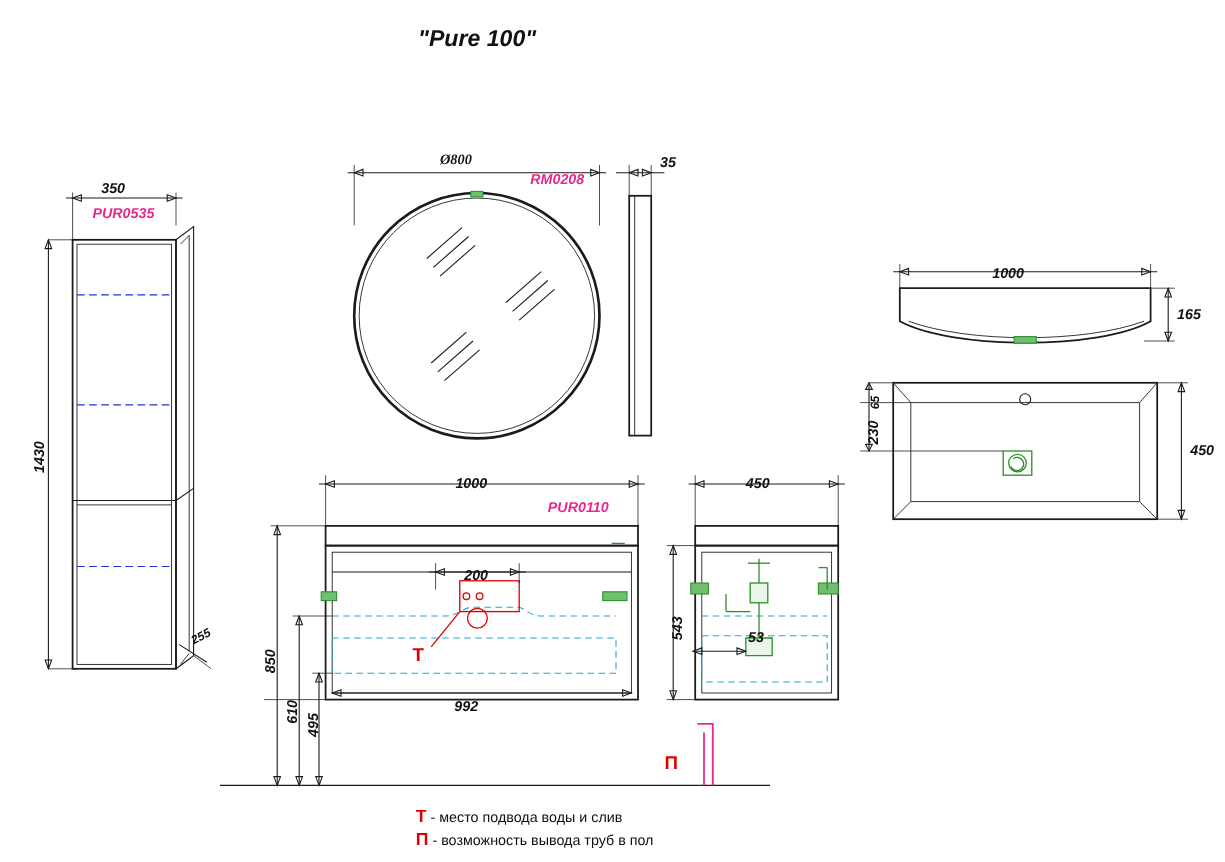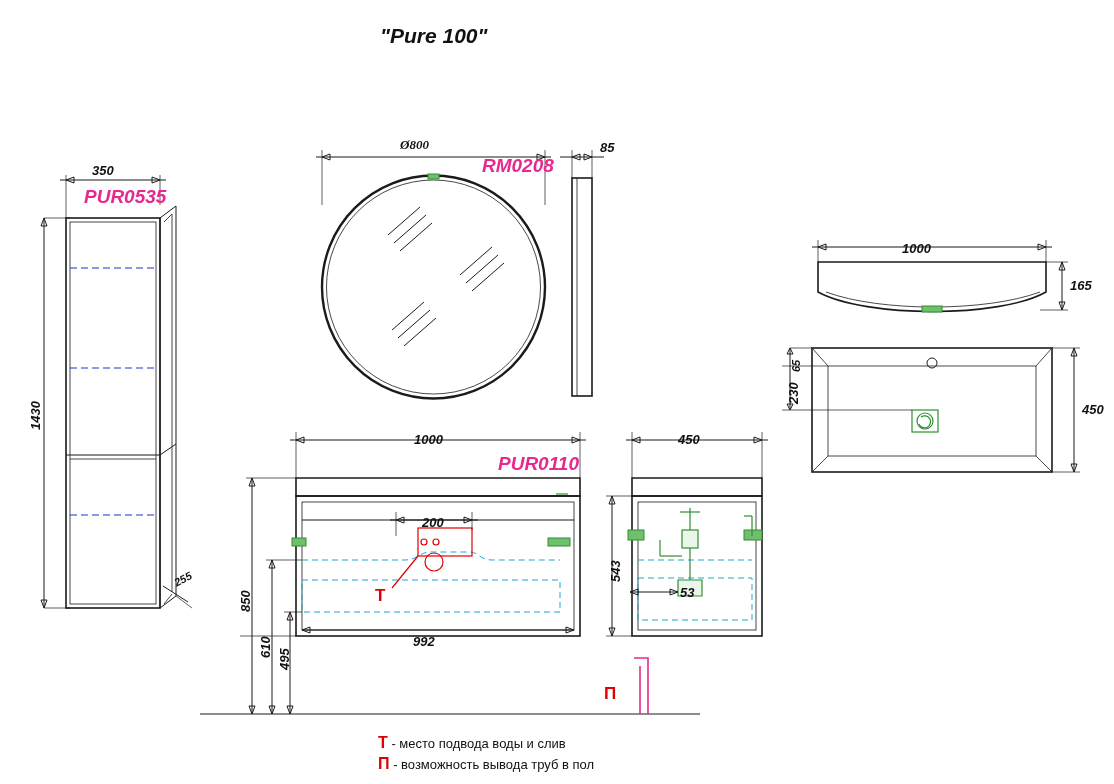--- a/index.html
+++ b/index.html
@@ -2,21 +2,21 @@
 <html><head>
 <meta charset="utf-8">
 <style>
   html,body{margin:0;padding:0;background:#ffffff;}
   body{width:1114px;height:784px;position:relative;font-family:"Liberation Sans",sans-serif;overflow:hidden;}
   #sheet{position:absolute;inset:0;}
   .t{position:absolute;white-space:nowrap;}
   .title{font-style:italic;font-weight:bold;font-size:21px;color:#111;}
   .dim{font-size:13px;font-style:italic;font-weight:bold;color:#111;}
   .dim-s{font-size:11px;font-style:italic;font-weight:bold;color:#111;}
-  .code{font-size:19px;font-style:italic;font-weight:bold;color:#e8288f;}
+  .code{font-size:13px;font-style:italic;font-weight:bold;color:#e8288f;}
   .legend{font-size:13px;color:#111;}
   .legend b.red{color:#e00000;font-size:16px;font-weight:bold;}
   .rot90{transform:rotate(-90deg);transform-origin:0 0;}
   .rotm{transform:rotate(-28deg);transform-origin:0 0;}
   svg{position:absolute;left:0;top:0;width:1114px;height:784px;}
   .ln{stroke:#1b1b1b;fill:none;stroke-width:1;}
   .ln2{stroke:#1b1b1b;fill:none;stroke-width:1.6;}
   .thin{stroke:#1b1b1b;fill:none;stroke-width:0.8;}
   .dash-blue{stroke:#1b35d6;fill:none;stroke-width:1.1;stroke-dasharray:7 4;}
   .dash-cyan{stroke:#1fa7d6;fill:none;stroke-width:1;stroke-dasharray:6 4;}
@@ -229,40 +229,40 @@
 
   <div class="t title" style="left:380px;top:24px;">"Pure 100"</div>
 
   <div class="t dim" style="left:92px;top:163px;text-align:right;">350</div>
   <div class="t code" style="left:84px;top:186px;">PUR0535</div>
   <div class="t dim rot90" style="left:28px;top:430px;">1430</div>
   <div class="t dim-s rotm" style="left:172px;top:578px;">255</div>
 
   <div class="t dim" style="left:400px;top:137px;font-family:Liberation Serif, serif;">Ø800</div>
   <div class="t code" style="left:482px;top:155px;">RM0208</div>
-  <div class="t dim" style="left:600px;top:140px;">85</div>
+  <div class="t dim" style="left:600px;top:140px;">35</div>
 
   <div class="t dim" style="left:902px;top:241px;">1000</div>
   <div class="t dim" style="left:1070px;top:278px;">165</div>
 
   <div class="t dim-s rot90" style="left:790px;top:372px;">65</div>
   <div class="t dim rot90" style="left:786px;top:404px;">230</div>
   <div class="t dim" style="left:1082px;top:402px;">450</div>
 
   <div class="t dim" style="left:414px;top:432px;">1000</div>
   <div class="t code" style="left:498px;top:453px;">PUR0110</div>
   <div class="t dim" style="left:422px;top:515px;">200</div>
   <div class="t dim" style="left:413px;top:634px;">992</div>
   <div class="t dim rot90" style="left:238px;top:612px;">850</div>
   <div class="t dim rot90" style="left:258px;top:658px;">610</div>
   <div class="t dim rot90" style="left:277px;top:670px;">495</div>
 
   <div class="t dim" style="left:678px;top:432px;">450</div>
   <div class="t dim rot90" style="left:608px;top:582px;">543</div>
-  <div class="t dim" style="left:680px;top:572px;margin-top:13px;">53</div>
+  <div class="t dim" style="left:680px;top:572px;">53</div>
 
   <div class="t" style="left:375px;top:586px;color:#e00000;font-weight:bold;font-size:17px;">Т</div>
   <div class="t" style="left:604px;top:684px;color:#e00000;font-weight:bold;font-size:17px;">П</div>
 
   <div class="t legend" style="left:378px;top:734px;">
     <b class="red">Т</b>
     <span>- место подвода воды и слив</span>
   </div>
   <div class="t legend" style="left:378px;top:755px;">
     <b class="red">П</b>

